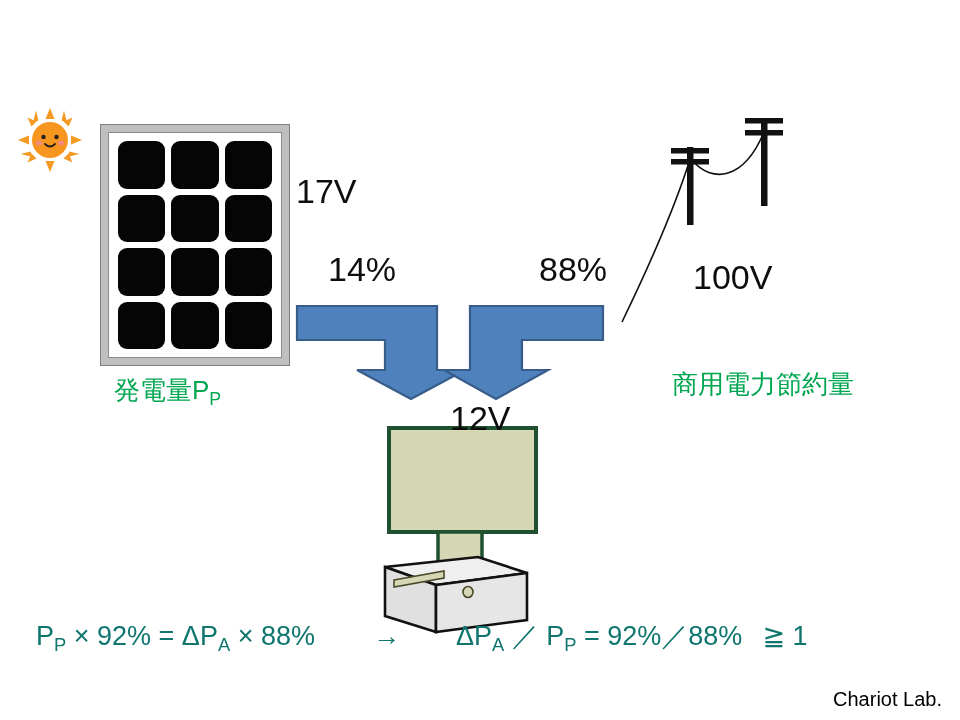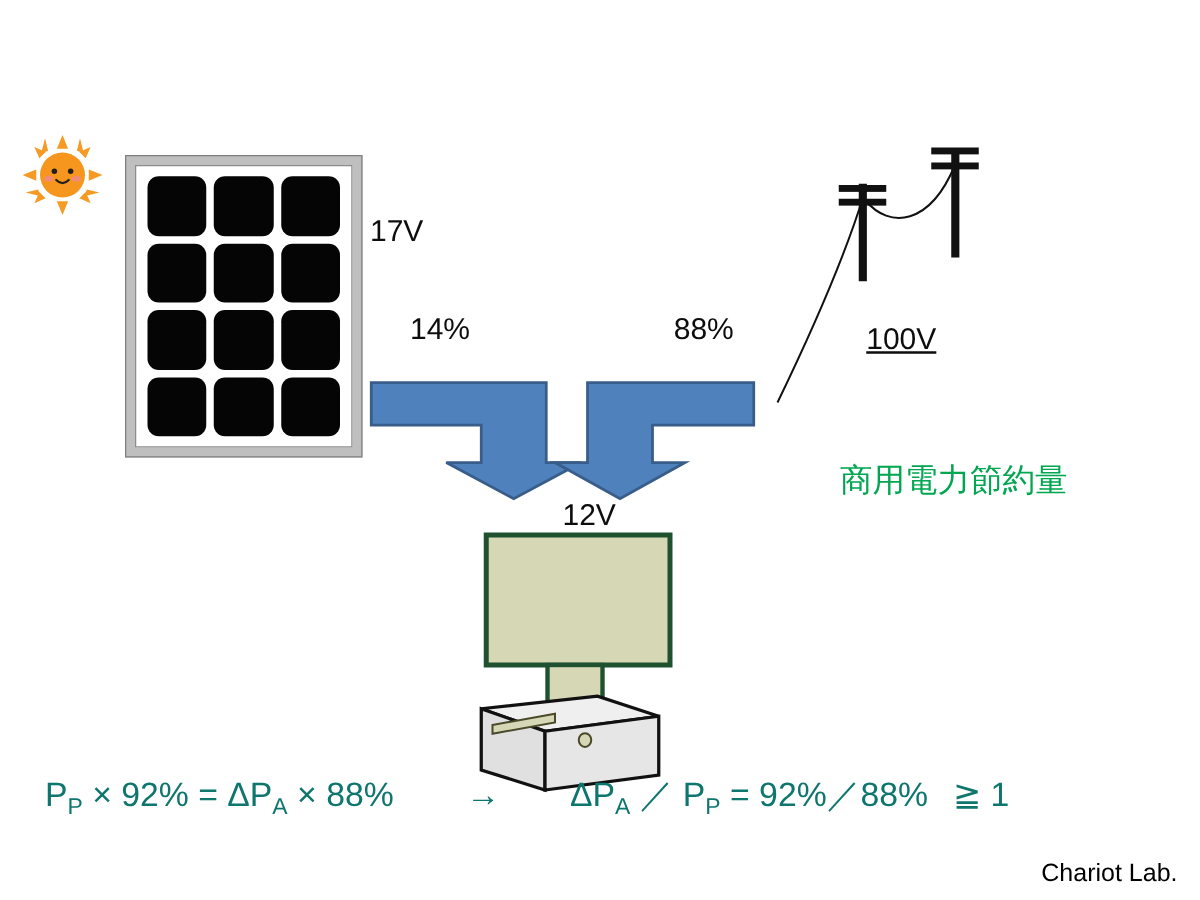--- a/index.html
+++ b/index.html
@@ -65,34 +65,34 @@
     padding: 8px 9px;
   }
   .pv-cell {
     background: #050505;
     border-radius: 9px;
   }
 
   
   .vlabel {
     position: absolute;
-    font-size: 24px;
+    font-size: 34px;
     color: #0d0d0d;
     white-space: nowrap;
   }
   .green-label {
     position: absolute;
     color: #00a650;
     white-space: nowrap;
   }
 
   #label-17v  { left: 296px; top: 172px; }
   #label-92   { left: 328px; top: 250px; }
   #label-88   { left: 503px; top: 250px; margin-left: 36px; }
-  #label-100v { left: 693px; top: 258px; text-decoration: underline; }
+  #label-100v { left: 693px; top: 258px; }
   #label-12v  { left: 450px; top: 399px; }
 
   #label-pp {
     left: 114px;
     top: 373px;
     font-size: 26px;
   }
   #label-dpa {
     left: 672px;
     top: 368px;
@@ -240,20 +240,23 @@
     <polygon points="394,580 444,571 444,578 394,587" fill="#d6d7b4" stroke="#4a4a2a" stroke-width="1.6"></polygon>
     <ellipse cx="468" cy="592" rx="5" ry="5.5" fill="#d6d7b4" stroke="#4a4a2a" stroke-width="1.6"></ellipse>
   </svg>
 
   <div class="vlabel" id="label-17v">17V</div>
   <div class="vlabel" id="label-92">14%</div>
   <div class="vlabel" id="label-88">88%</div>
   <div class="vlabel" id="label-100v">100V</div>
   <div class="vlabel" id="label-12v">12V</div>
 
+  <div class="green-label" id="label-pp">
+    <span>発電量P</span><sub>P</sub>
+  </div>
 
   <div class="green-label" id="label-dpa">
     <div>商用電力節約量</div>
   </div>
 
   <div id="formula"><span>P</span><sub>P</sub><span> × 92% = ΔP</span><sub>A</sub><span> × 88%</span><span class="gap-a"></span><span>→</span><span class="gap-b"></span><span>ΔP</span><sub>A</sub><span> ／ P</span><sub>P</sub><span> = 92%／88%</span><span class="gap-c"></span><span>≧ 1</span></div>
 
   <div id="credit">Chariot Lab.</div>
 
 </div>

